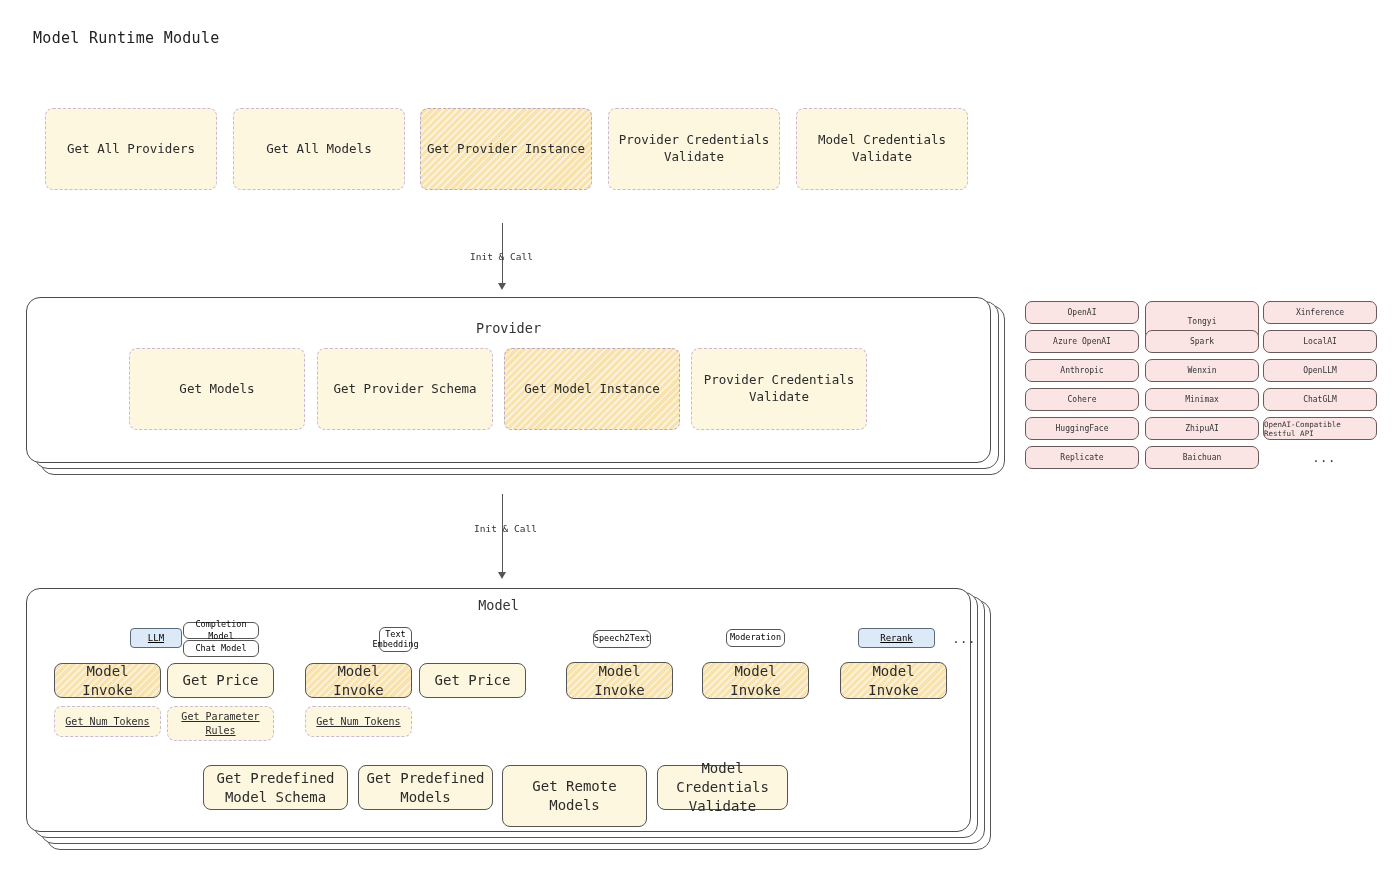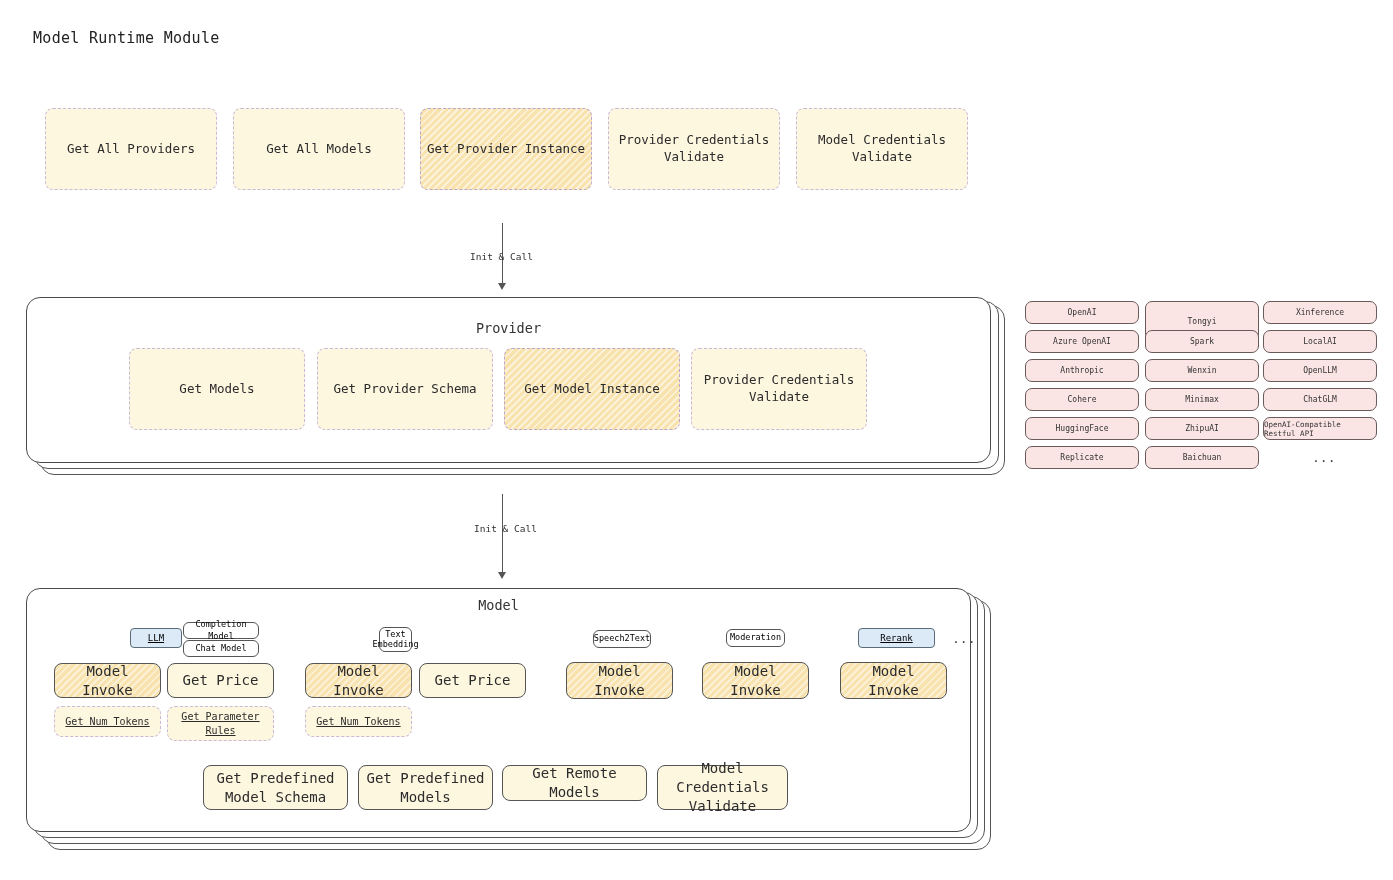--- a/index.html
+++ b/index.html
@@ -297,20 +297,20 @@
   <div class="node solid-hl n11" style="left:840px; top:662px; width:107px; height:37px;">
     <span>Model Invoke</span>
   </div>
 
   <div class="node solid-light n11" style="left:203px; top:765px; width:145px; height:45px;">
     <span>Get Predefined Model Schema</span>
   </div>
   <div class="node solid-light n11" style="left:358px; top:765px; width:135px; height:45px;">
     <span>Get Predefined Models</span>
   </div>
-  <div class="node solid-light n11" style="left:502px; top:765px; width:145px; height:36px;">
+  <div class="node solid-light n11" style="left:502px; top:765px; width:145px; height:62px;">
     <span>Get Remote Models</span>
   </div>
   <div class="node solid-light n11" style="left:657px; top:765px; width:131px; height:45px;">
     <span>Model Credentials Validate</span>
   </div>
 
 </div>
 
 </body></html>

